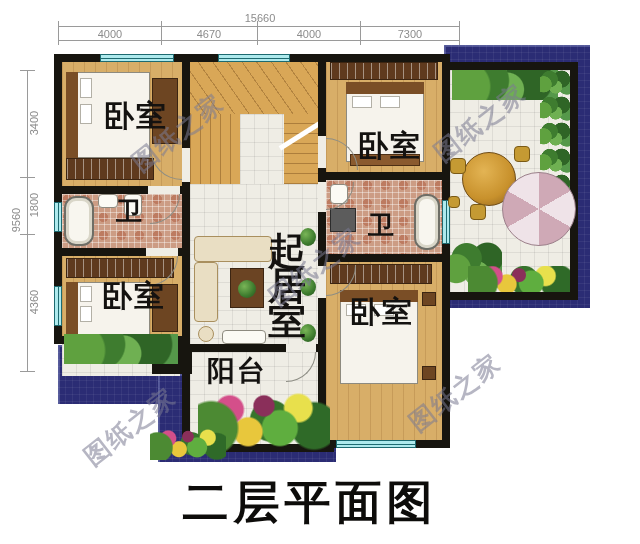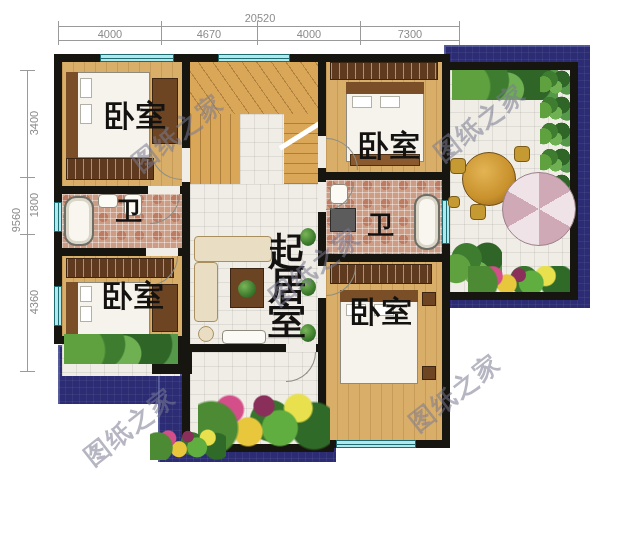--- a/index.html
+++ b/index.html
@@ -85,21 +85,21 @@
   .vtext{word-break:break-all;letter-spacing:0;}
   .wm{color:rgba(122,122,146,.55);font-weight:bold;font-size:25px;letter-spacing:2px;
       text-align:center;transform:rotate(-38deg);white-space:nowrap;}
   .title{color:#0d0c0a;font-weight:bold;font-size:46px;letter-spacing:5px;text-align:center;}
 </style>
 </head>
 <body>
 
 <div class="stage">
 
-  <div class="abs dimtxt" style="left:235px;top:12px;width:50px;">20520</div>
+  <div class="abs dimtxt" style="left:235px;top:12px;width:50px;">15660</div>
   <div class="abs dimline" style="left:58px;top:26px;width:402px;height:1px;"></div>
   <div class="abs dimline" style="left:58px;top:40px;width:402px;height:1px;"></div>
   <div class="abs dimline" style="left:58px;top:21px;width:1px;height:24px;"></div>
   <div class="abs dimline" style="left:161px;top:21px;width:1px;height:24px;"></div>
   <div class="abs dimline" style="left:257px;top:21px;width:1px;height:24px;"></div>
   <div class="abs dimline" style="left:360px;top:21px;width:1px;height:24px;"></div>
   <div class="abs dimline" style="left:459px;top:21px;width:1px;height:24px;"></div>
   <div class="abs dimtxt" style="left:85px;top:28px;width:50px;">4000</div>
   <div class="abs dimtxt" style="left:184px;top:28px;width:50px;">4670</div>
   <div class="abs dimtxt" style="left:284px;top:28px;width:50px;">4000</div>
@@ -240,21 +240,23 @@
   <div class="abs flowers" style="left:198px;top:380px;width:132px;height:74px;"></div>
   <div class="abs flowers" style="left:150px;top:424px;width:76px;height:36px;"></div>
 
   <div class="abs roomlbl" style="left:96px;top:100px;width:80px;font-size:30px;">卧室</div>
   <div class="abs roomlbl" style="left:350px;top:130px;width:80px;font-size:30px;">卧室</div>
   <div class="abs roomlbl" style="left:94px;top:280px;width:80px;font-size:30px;">卧室</div>
   <div class="abs roomlbl" style="left:342px;top:296px;width:80px;font-size:30px;">卧室</div>
   <div class="abs roomlbl" style="left:114px;top:198px;width:32px;font-size:26px;">卫</div>
   <div class="abs roomlbl" style="left:366px;top:212px;width:32px;font-size:26px;">卫</div>
   <div class="abs roomlbl vtext" style="left:268px;top:234px;width:34px;font-size:38px;line-height:35px;">起居室</div>
+  <div class="abs roomlbl" style="left:204px;top:356px;width:66px;font-size:28px;">阳台</div>
 
   <div class="abs wm" style="left:116px;top:116px;width:124px;">图纸之家</div>
   <div class="abs wm" style="left:418px;top:106px;width:124px;">图纸之家</div>
   <div class="abs wm" style="left:253px;top:250px;width:124px;">图纸之家</div>
   <div class="abs wm" style="left:68px;top:410px;width:124px;">图纸之家</div>
   <div class="abs wm" style="left:393px;top:376px;width:124px;">图纸之家</div>
 
+  <div class="abs title" style="left:150px;top:472px;width:320px;">二层平面图</div>
 
 </div>
 
 </body></html>

